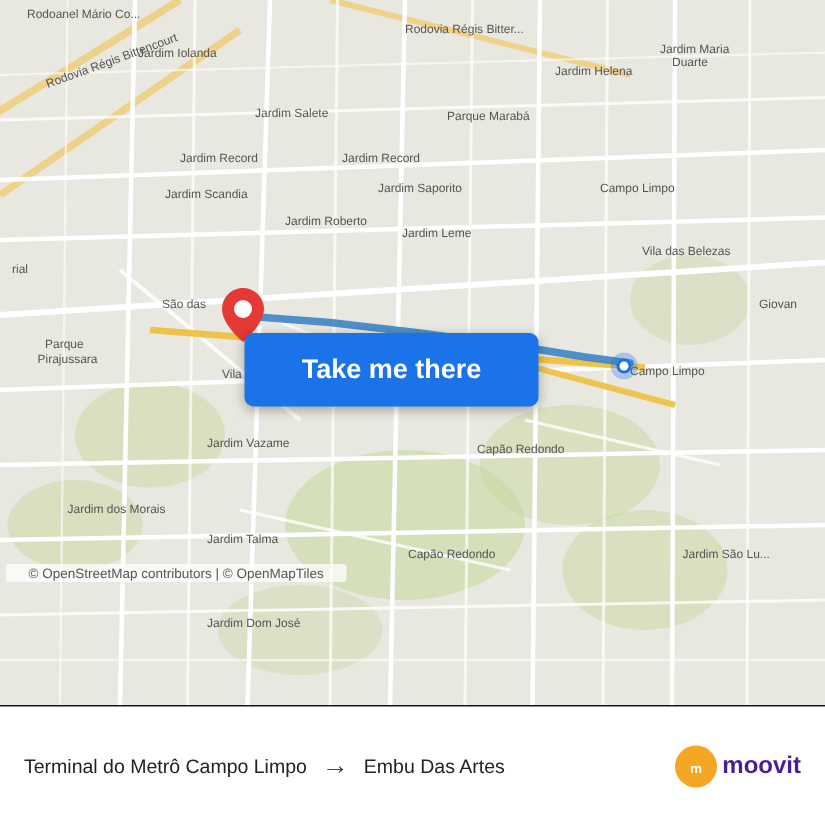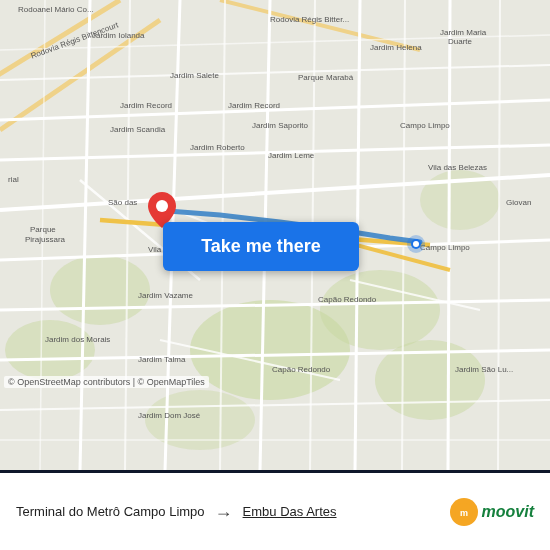--- a/index.html
+++ b/index.html
@@ -63,21 +63,21 @@
       position: absolute;
       bottom: 0;
       left: 0;
       width: 550px;
       height: 80px;
       background: white;
       display: flex;
       align-items: center;
       justify-content: space-between;
       padding: 0 16px;
-      border-top: 3px solid #0f172a;
+      border-top: 1px solid #0f172a;
     }
 
     .route-info {
       display: flex;
       align-items: center;
       flex: 1;
       gap: 0;
     }
 
     .route-from {
@@ -90,21 +90,20 @@
     .route-arrow {
       font-size: 18px;
       color: #444;
       margin: 0 10px;
     }
 
     .route-to {
       font-size: 13px;
       color: #222;
       font-weight: 500;
-      text-decoration: underline;
     }
 
     .moovit-logo {
       display: flex;
       align-items: center;
       gap: 4px;
       flex-shrink: 0;
     }
 
     .moovit-icon {
@@ -113,32 +112,31 @@
       background: #f5a623;
       border-radius: 50%;
       display: flex;
       align-items: center;
       justify-content: center;
     }
 
     .moovit-text {
       font-size: 16px;
       font-weight: bold;
-      color: #15803d;
-      font-style: italic;
+      color: #4c1d95;
     }
 
     .attribution-osm {
       position: absolute;
       bottom: 82px;
       left: 4px;
       font-size: 9px;
       color: #555;
       background: rgba(255,255,255,0.75);
-      padding: 1px 4px;
+      padding: 1px 15px;
       border-radius: 2px;
     }
   </style>
 </head>
 <body>
 
 <div class="map-container">
 
   <svg class="map-svg" viewBox="0 0 550 470" xmlns="http://www.w3.org/2000/svg">
 

